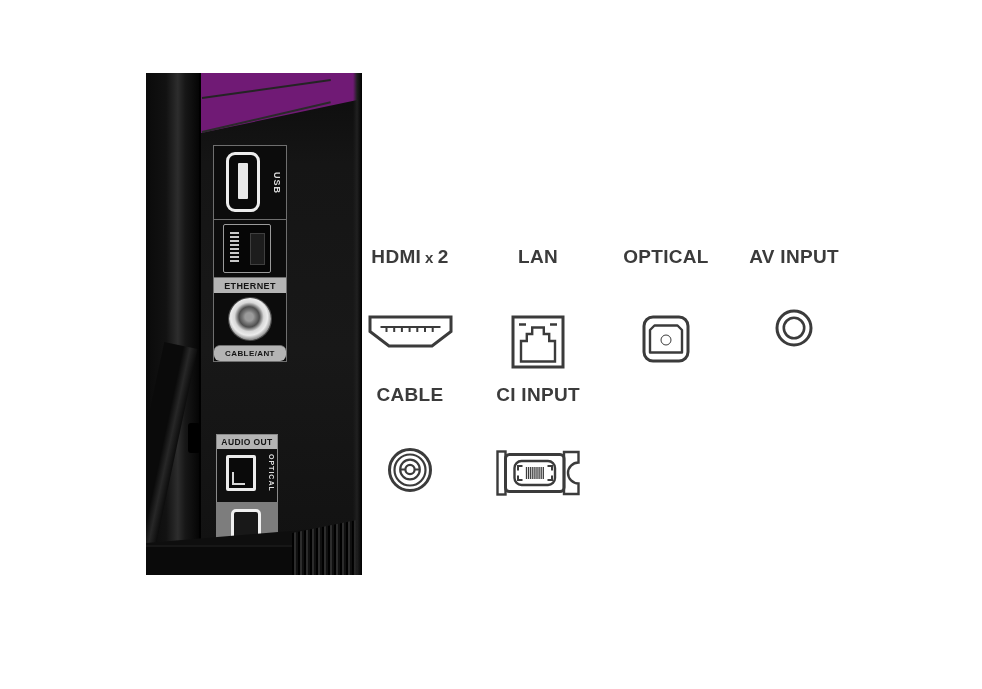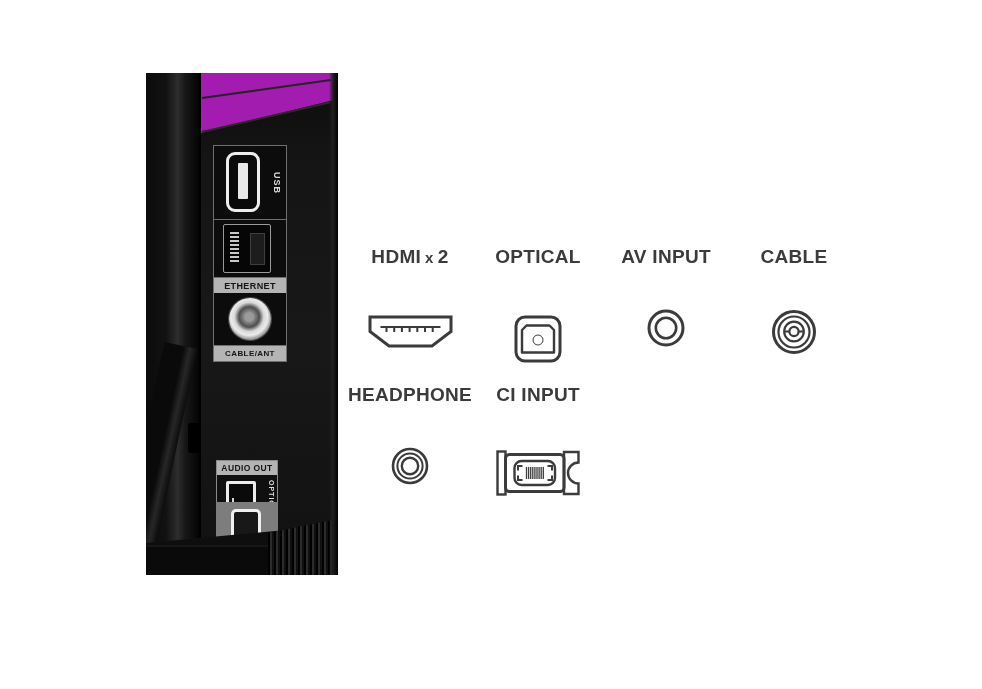--- a/index.html
+++ b/index.html
@@ -2,21 +2,21 @@
 <html><head>
 <meta charset="utf-8">
 <style>
   html,body{margin:0;padding:0;background:#ffffff;}
   .canvas{
     position:relative;width:982px;height:689px;background:#ffffff;overflow:hidden;
     font-family:"Liberation Sans",sans-serif;
   }
 
   
-  .tv{position:absolute;left:146px;top:73px;width:192px;height:502px;background:#a21caf;overflow:hidden;}
+  .tv{position:absolute;left:146px;top:73px;width:216px;height:502px;background:#701a75;overflow:hidden;}
   .tv-left{position:absolute;left:0;top:0;width:53px;height:100%;
     background:linear-gradient(90deg,#0a0a0a 0%,#121212 38%,#2d2d2d 60%,#171717 74%,#050505 100%);}
   .tv-seam{position:absolute;left:53px;top:0;width:2px;height:100%;background:#000;}
   .tv-raised{position:absolute;left:55px;top:0;right:0;bottom:0;
     background:linear-gradient(180deg,#0c0c0c 0%,#151515 18%,#181818 55%,#111 100%);
     clip-path:polygon(0 60px,100% 26px,100% 100%,0 100%);}
   .tv-edge1{position:absolute;left:56px;top:24px;width:130px;height:2px;background:#242424;
     transform:rotate(-8deg);transform-origin:left center;}
   .tv-edge2{position:absolute;left:56px;top:58px;width:132px;height:2px;background:#2a2a2a;
     transform:rotate(-13deg);transform-origin:left center;}
@@ -41,24 +41,24 @@
     border:1px solid #9a9a9a;border-radius:2px;}
   .rj45-pins{position:absolute;left:6px;top:7px;width:9px;height:32px;
     background:repeating-linear-gradient(180deg,#c9c9c9 0 2px,rgba(0,0,0,0) 2px 4px);}
   .rj45-clip{position:absolute;right:5px;top:8px;width:13px;height:30px;background:#1d1d1d;border:1px solid #3f3f3f;}
   .strip{height:15px;background:#b4b4b4;color:#141414;font-size:9px;font-weight:700;
     display:flex;align-items:center;justify-content:center;letter-spacing:.4px;border-top:1px solid #6f6f6f;}
   .coax-area{position:relative;height:52px;}
   .coax{position:absolute;left:50%;top:50%;transform:translate(-50%,-50%);width:42px;height:42px;border-radius:50%;
     background:radial-gradient(circle at 48% 45%,#9b9b9b 0 13%,#7b7b7b 20%,#4e4e4e 32%,#d8d8d8 46%,#ececec 58%,#9a9a9a 70%,#3d3d3d 84%,#222 100%);
     box-shadow:0 0 0 1px #4a4a4a;}
-  .strip.small{font-size:8px;}
-
-  
-  .audio{position:absolute;left:70px;top:361px;width:60px;border:1px solid #8a8a8a;background:#101010;margin-top:26px;}
+  .strip.small{font-size:8px;border-radius:6px;}
+
+  
+  .audio{position:absolute;left:70px;top:361px;width:60px;border:1px solid #8a8a8a;background:#101010;}
   .audio .strip{border-top:none;height:14px;font-size:8.5px;}
   .audio-body{position:relative;height:53px;}
   .opt-port{position:absolute;left:9px;top:6px;width:24px;height:30px;border:3px solid #ececec;
     border-radius:2px;background:#0a0a0a;}
   .opt-port:after{content:"";position:absolute;left:3px;bottom:3px;width:11px;height:11px;
     border-left:2px solid #d8d8d8;border-bottom:2px solid #d8d8d8;}
   .opt-vlabel{position:absolute;right:2px;top:5px;font-size:7px;}
 
   
   .hdmi-gray{position:absolute;left:70px;top:429px;width:62px;height:56px;background:#7d7d7d;}
@@ -141,20 +141,30 @@
       <div class="iconbox">
         <svg width="85" height="33" viewBox="0 0 85 33">
           <path d="M2 2 H83 V16.5 L64 31 H21 L2 16.5 Z" stroke-width="3"></path>
           <path d="M12.5 12 H72.5" stroke-width="2.2"></path>
           <path d="M18.5 12 V17 M26.2 12 V17 M33.9 12 V17 M41.6 12 V17 M49.3 12 V17 M57 12 V17 M64.7 12 V17" stroke-width="2"></path>
         </svg>
       </div>
     </div>
 
 
+    <div class="cell row1">
+      <div class="cap"><span>LAN</span></div>
+      <div class="iconbox">
+        <svg width="54" height="54" viewBox="0 0 54 54">
+          <rect x="2" y="2" width="50" height="50" stroke-width="3"></rect>
+          <path d="M8 9.5 H15 M39 9.5 H46" stroke-width="2.4"></path>
+          <path d="M10 46.5 V26 H15.8 V19 H21.2 V12.5 H32.8 V19 H38.2 V26 H44 V46.5 Z" stroke-width="2.4"></path>
+        </svg>
+      </div>
+    </div>
 
     <div class="cell row1">
       <div class="cap"><span>OPTICAL</span></div>
       <div class="iconbox">
         <svg width="48" height="48" viewBox="0 0 48 48">
           <rect x="2" y="2" width="44" height="44" rx="9" stroke-width="3"></rect>
           <path d="M12.5 10.5 H35.5 L40 15 V37.5 H8 V15 Z" stroke-width="2.4" stroke-linejoin="round"></path>
           <circle cx="24" cy="25" r="5" fill="#3b3b3b" stroke="none"></circle>
         </svg>
       </div>
@@ -176,30 +186,20 @@
         <svg width="46" height="46" viewBox="0 0 46 46">
           <circle cx="23" cy="23" r="20.5" stroke-width="3"></circle>
           <circle cx="23" cy="23" r="15.5" stroke-width="2.2"></circle>
           <circle cx="23" cy="22.5" r="9.8" stroke-width="2.2"></circle>
           <path d="M13.2 22.5 H18.3 M27.7 22.5 H32.8" stroke-width="2"></path>
           <circle cx="23" cy="22.5" r="4.6" stroke-width="2.2"></circle>
         </svg>
       </div>
     </div>
 
-    <div class="cell row2">
-      <div class="cap"><span>HEADPHONE</span></div>
-      <div class="iconbox">
-        <svg width="38" height="38" viewBox="0 0 38 38">
-          <circle cx="19" cy="19" r="17" stroke-width="2.6"></circle>
-          <circle cx="19" cy="19" r="12.6" stroke-width="2"></circle>
-          <circle cx="19" cy="19" r="8.2" stroke-width="2.4"></circle>
-        </svg>
-      </div>
-    </div>
 
     <div class="cell row2">
       <div class="cap"><span>CI INPUT</span></div>
       <div class="iconbox">
         <svg width="86" height="52" viewBox="0 0 86 52">
           <rect x="2.5" y="4.5" width="8" height="43" stroke-width="2.4"></rect>
           <rect x="10.5" y="7.5" width="58.5" height="37" rx="4" stroke-width="3"></rect>
           <rect x="19.5" y="14" width="40.5" height="24" rx="7" stroke-width="2.4"></rect>
           <path d="M27.5 19 H23 V23.5 M52.5 19 H57 V23.5 M27.5 33 H23 V28.5 M52.5 33 H57 V28.5" stroke-width="2"></path>
           <path d="M31.5 20 V32 M33.6 20 V32 M35.7 20 V32 M37.8 20 V32 M39.9 20 V32 M42 20 V32 M44.1 20 V32 M46.2 20 V32 M48.3 20 V32" stroke-width="1.3"></path>

